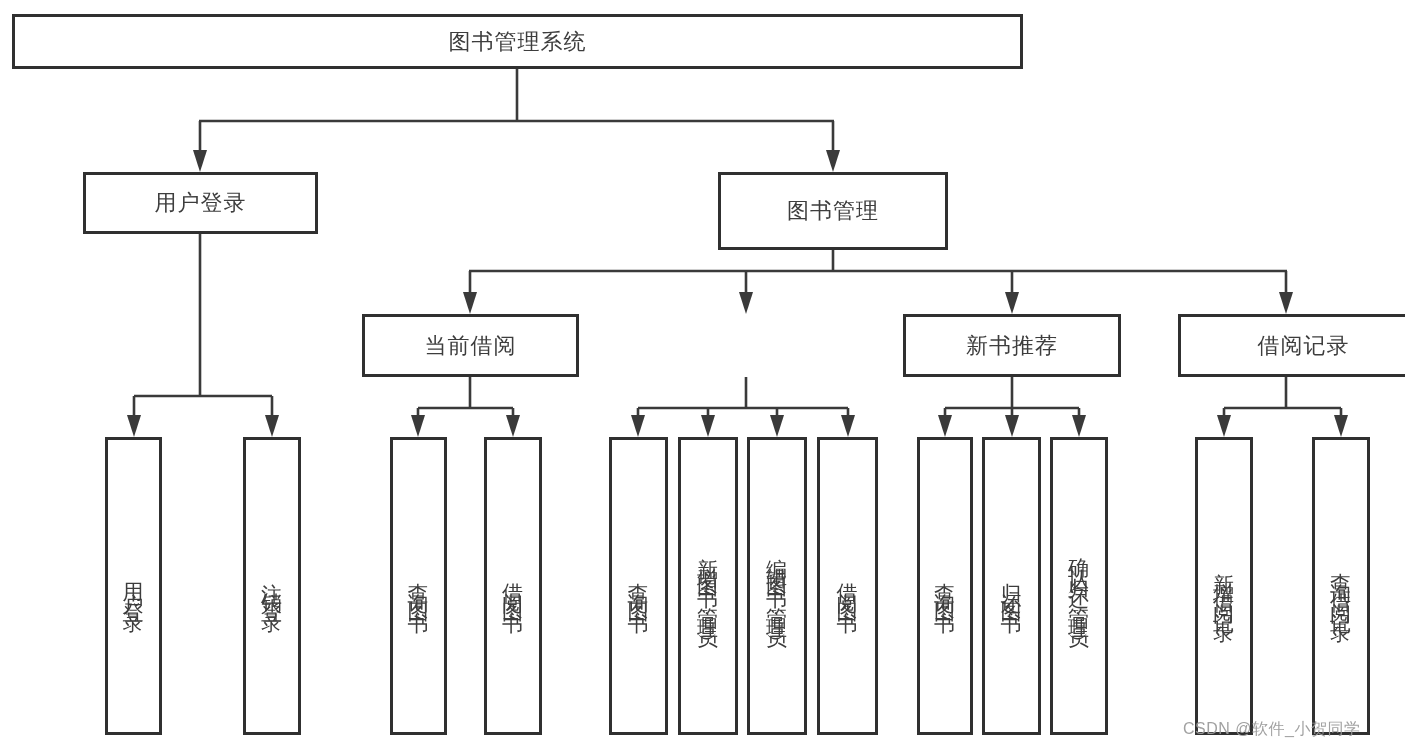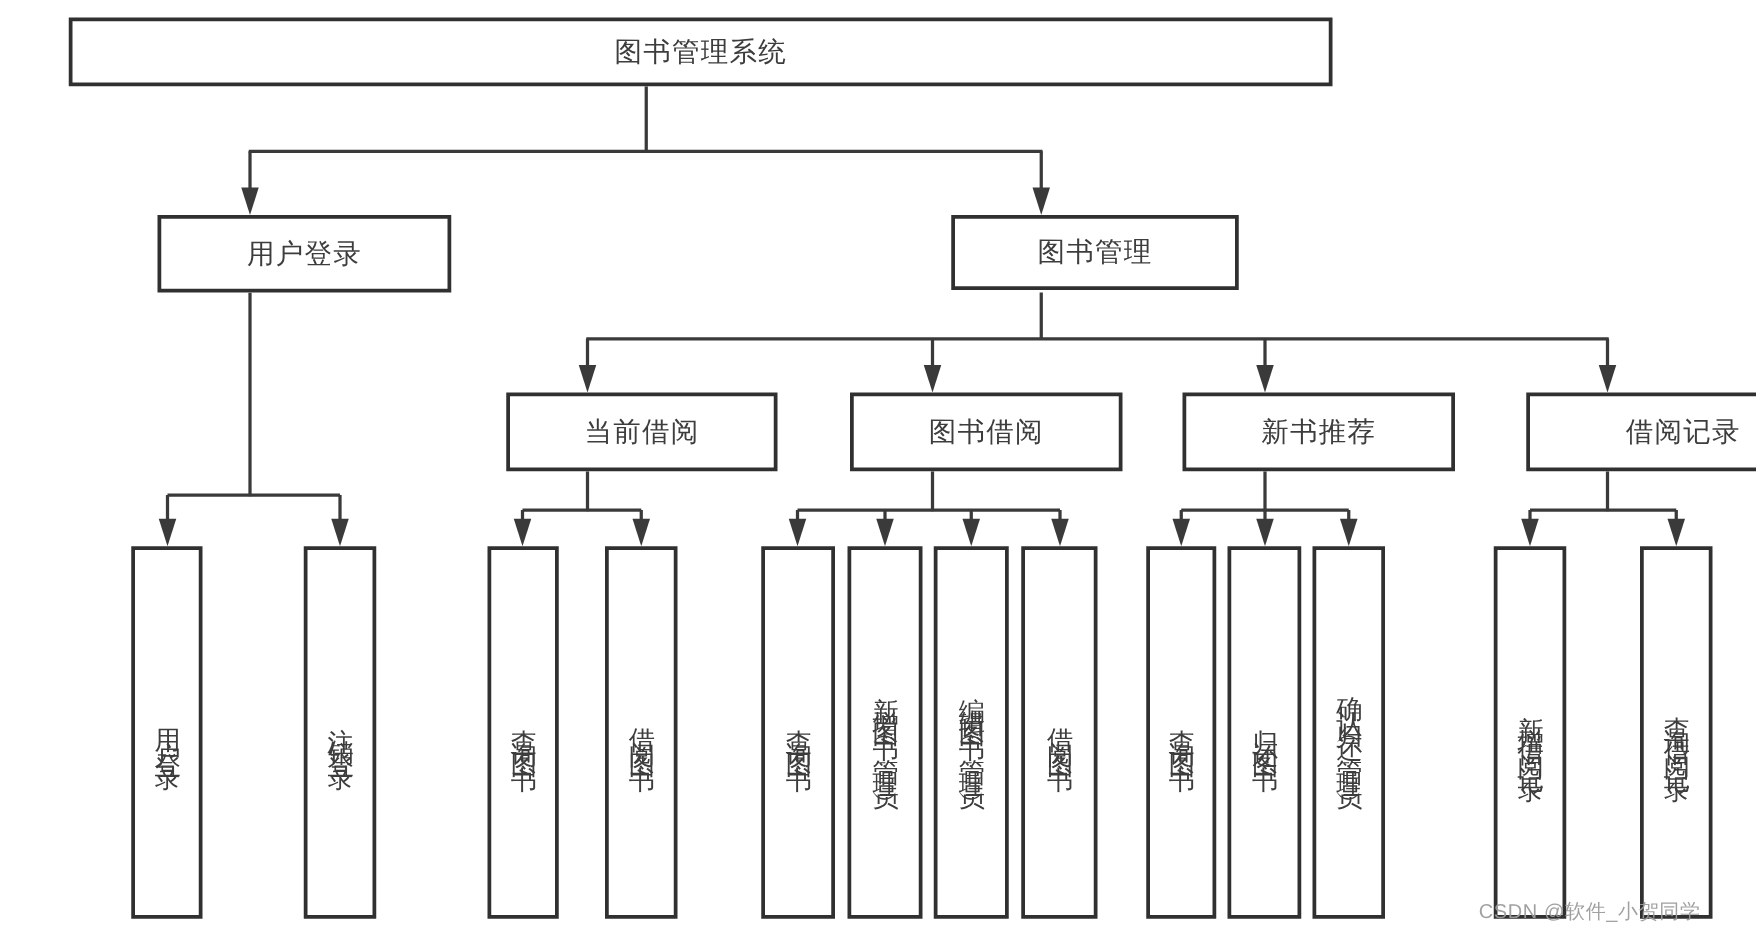--- a/index.html
+++ b/index.html
@@ -9,21 +9,21 @@
   body{font-family:"Liberation Sans","DejaVu Sans",sans-serif;}
   .canvas{position:relative;width:1405px;height:747px;background:var(--background);overflow:hidden;}
   svg.connectors{position:absolute;left:0;top:0;width:1405px;height:747px;}
   .ln{stroke:var(--line);stroke-width:2.6;fill:none;}
   .ah{fill:var(--line);stroke:none;}
   .node{
     position:absolute;background:#fff;border:3px solid var(--border);
     box-sizing:border-box;display:flex;align-items:center;justify-content:center;
     color:var(--text);
   }
-  .hnode{font-size:22px;letter-spacing:1px;white-space:nowrap;margin-left:43px;}
+  .hnode{font-size:22px;letter-spacing:1px;white-space:nowrap;}
   .leaf{font-size:21px;}
   .vtext{
     writing-mode:vertical-rl;text-orientation:mixed;
     letter-spacing:10px;line-height:1;display:block;
   }
   .watermark{
     position:absolute;left:1183px;top:719px;font-size:16px;
     color:var(--watermark);letter-spacing:0.5px;white-space:nowrap;z-index:5;
     opacity:0.95;
   }
@@ -105,24 +105,23 @@
       <line class="ln" x1="1224" y1="408" x2="1224" y2="420"></line>
       <polygon class="ah" points="1217,415 1231,415 1224,437"></polygon>
       <line class="ln" x1="1341" y1="408" x2="1341" y2="420"></line>
       <polygon class="ah" points="1334,415 1348,415 1341,437"></polygon>
     </g>
   </svg>
 
   <div class="node hnode" style="left:12px;top:14px;width:1011px;height:55px">图书管理系统</div>
 
   <div class="node hnode" style="left:83px;top:172px;width:235px;height:62px">用户登录</div>
-  <div class="node hnode" style="left:718px;top:172px;width:230px;height:60px">图书管理</div>
+  <div class="node hnode" style="left:718px;top:172px;width:230px;height:78px">图书管理</div>
 
   <div class="node hnode" style="left:362px;top:314px;width:217px;height:63px">当前借阅</div>
-  <div class="node hnode" style="left:637px;top:314px;width:218px;height:63px">图书借阅</div>
   <div class="node hnode" style="left:903px;top:314px;width:218px;height:63px">新书推荐</div>
   <div class="node hnode" style="left:1178px;top:314px;width:251px;height:63px">借阅记录</div>
 
   <div class="node leaf" style="left:105px;top:437px;width:57px;height:298px">
     <span class="vtext">用户登录</span>
   </div>
   <div class="node leaf" style="left:243px;top:437px;width:58px;height:298px">
     <span class="vtext">注销登录</span>
   </div>
 

